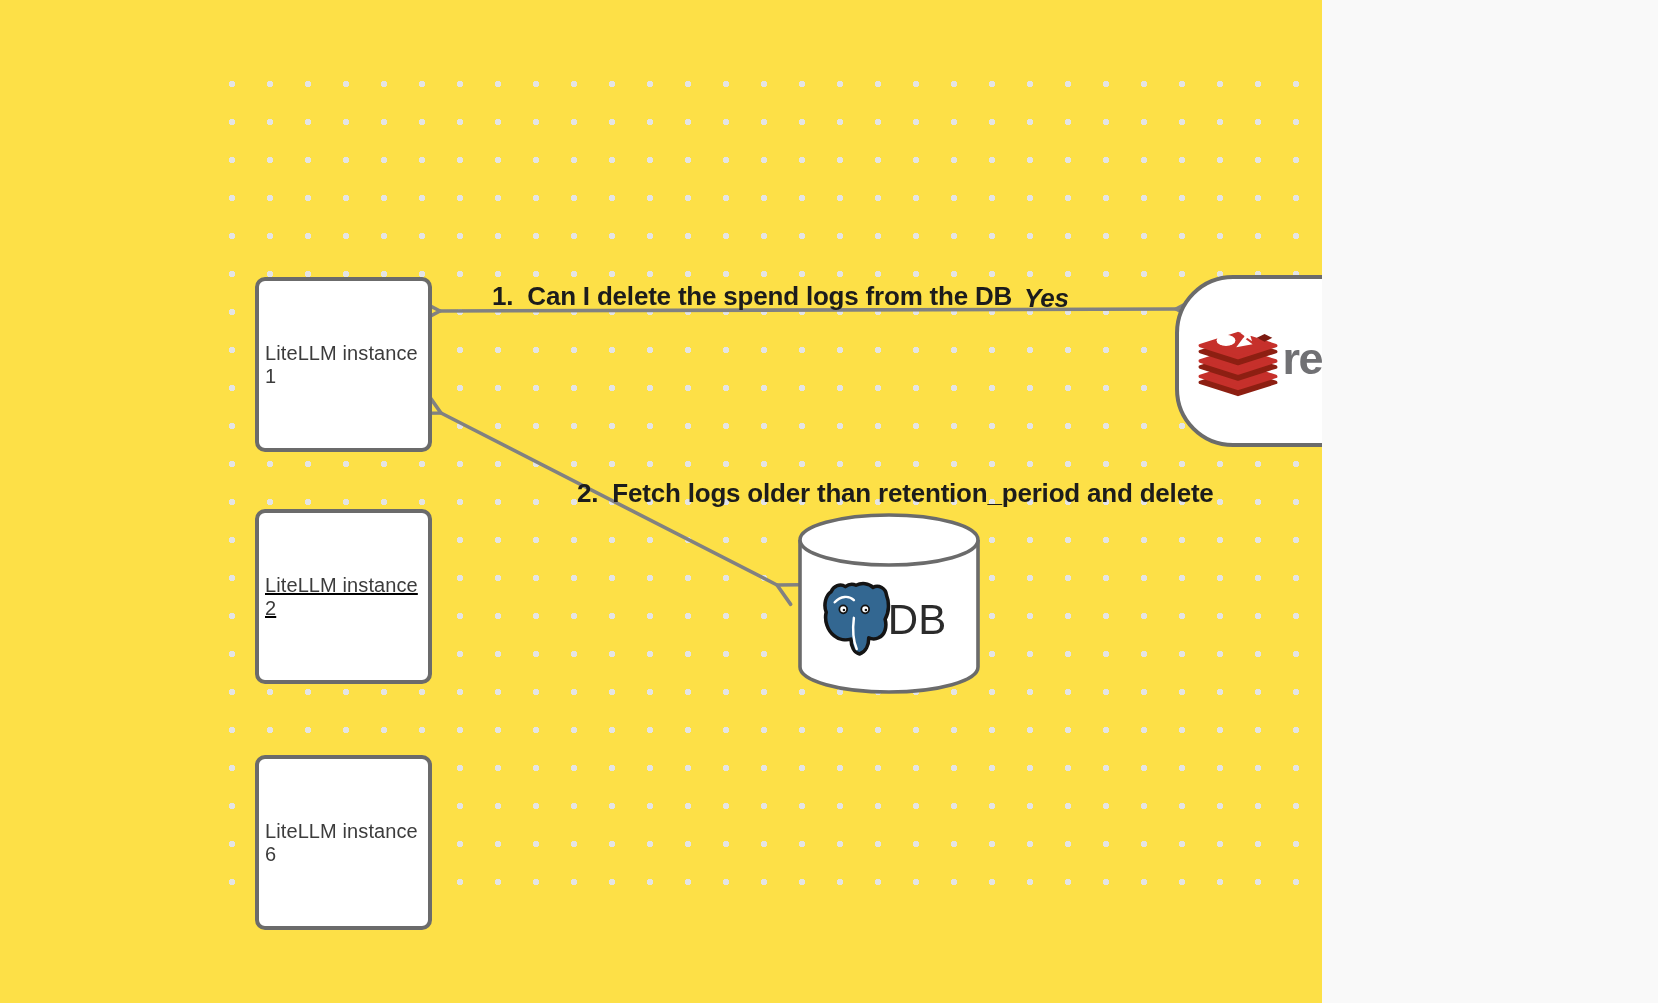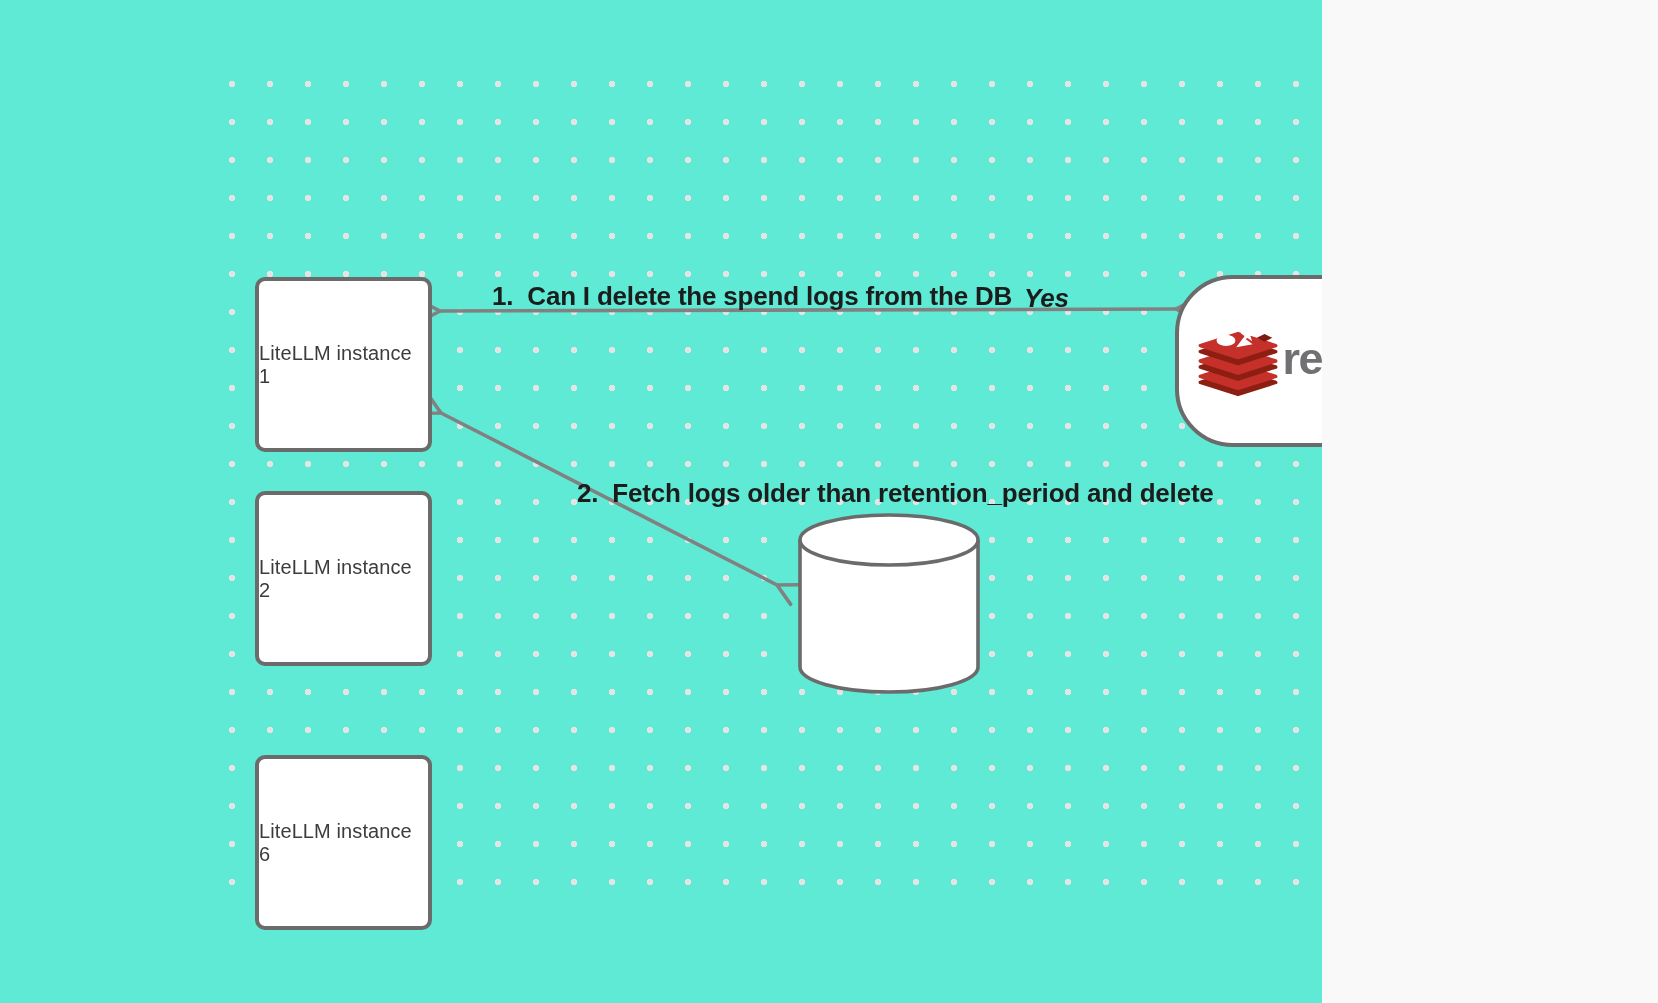--- a/index.html
+++ b/index.html
@@ -4,21 +4,21 @@
 <style>
   html, body { margin: 0; padding: 0; }
   body {
     font-family: "Liberation Sans", sans-serif;
     background: #f9f9f9;
   }
   .stage {
     position: relative;
     width: 1322px;
     height: 1003px;
-    background: #5eead4;
+    background: #fde047;
     overflow: hidden;
   }
   .dot-grid {
     position: absolute;
     left: 213px; top: 65px;
     width: 1217px; height: 837px;
     background-image: radial-gradient(circle, #e4e4e4 3px, rgba(0,0,0,0) 3.4px);
     background-size: 38px 38px;
   }
   .arrow-layer {
@@ -35,23 +35,24 @@
     border: 4px solid #6b6b6b;
     border-radius: 10px;
     display: flex;
     align-items: center;
     justify-content: center;
   }
   .node-box .node-label {
     font-size: 20px;
     color: #3c3c3c;
     letter-spacing: 0.1px;
+    margin-left: 6px;
   }
   .box-1 { top: 277px; }
-  .box-2 { top: 491px; }
+  .box-2 { top: 509px; text-decoration: underline; }
   .box-3 { top: 755px; }
   .edge-label {
     position: absolute;
     font-size: 26px;
     font-weight: 700;
     color: #1c1c1c;
     letter-spacing: -0.2px;
     white-space: pre;
   }
   .edge-label-1 { left: 492px; top: 281px; }
@@ -151,14 +152,29 @@
       <polygon points="72,7 81,2.5 90,7 81,11.5" fill="#7c1a10"></polygon>
     </svg>
     <div class="redis-wordmark">redis</div>
   </div>
 
   <svg class="db-cylinder-svg" viewBox="0 0 220 220">
     <path d="M 20 45 L 20 172 A 89 25 0 0 0 198 172 L 198 45 Z" fill="#ffffff"></path>
     <path d="M 20 45 L 20 172 A 89 25 0 0 0 198 172 L 198 45" fill="none" stroke="#6b6b6b" stroke-width="3.6"></path>
     <ellipse cx="109" cy="45" rx="89" ry="25" fill="#ffffff" stroke="#6b6b6b" stroke-width="3.6"></ellipse>
   </svg>
+  <div class="db-content">
+    <svg width="72" height="78" viewBox="0 0 100 110">
+      <path d="M 50 6 C 58 2 68 3 74 9 C 82 5 92 10 93 20 C 97 30 97 44 91 54
+               C 94 64 91 76 82 80 C 78 82 72 82 68 80 C 68 90 64 100 55 103
+               C 47 101 43 92 43 82 C 36 84 26 83 19 77 C 10 70 5 56 8 44
+               C 4 34 7 20 15 15 C 18 7 28 3 35 8 C 40 4 46 4 50 6 Z" fill="#336791" stroke="#141414" stroke-width="5" stroke-linejoin="round"></path>
+      <path d="M 47 52 C 45 68 46 84 51 96" fill="none" stroke="#ffffff" stroke-width="3.5" stroke-linecap="round"></path>
+      <path d="M 20 30 C 28 21 40 20 47 27" fill="none" stroke="#ffffff" stroke-width="3.5" stroke-linecap="round"></path>
+      <circle cx="32" cy="40" r="5.5" fill="#ffffff" stroke="#141414" stroke-width="2.5"></circle>
+      <circle cx="63" cy="40" r="5.5" fill="#ffffff" stroke="#141414" stroke-width="2.5"></circle>
+      <circle cx="33" cy="41" r="1.8" fill="#141414"></circle>
+      <circle cx="64" cy="41" r="1.8" fill="#141414"></circle>
+    </svg>
+    <span class="db-label">DB</span>
+  </div>
 
 </div>
 
 </body></html>

